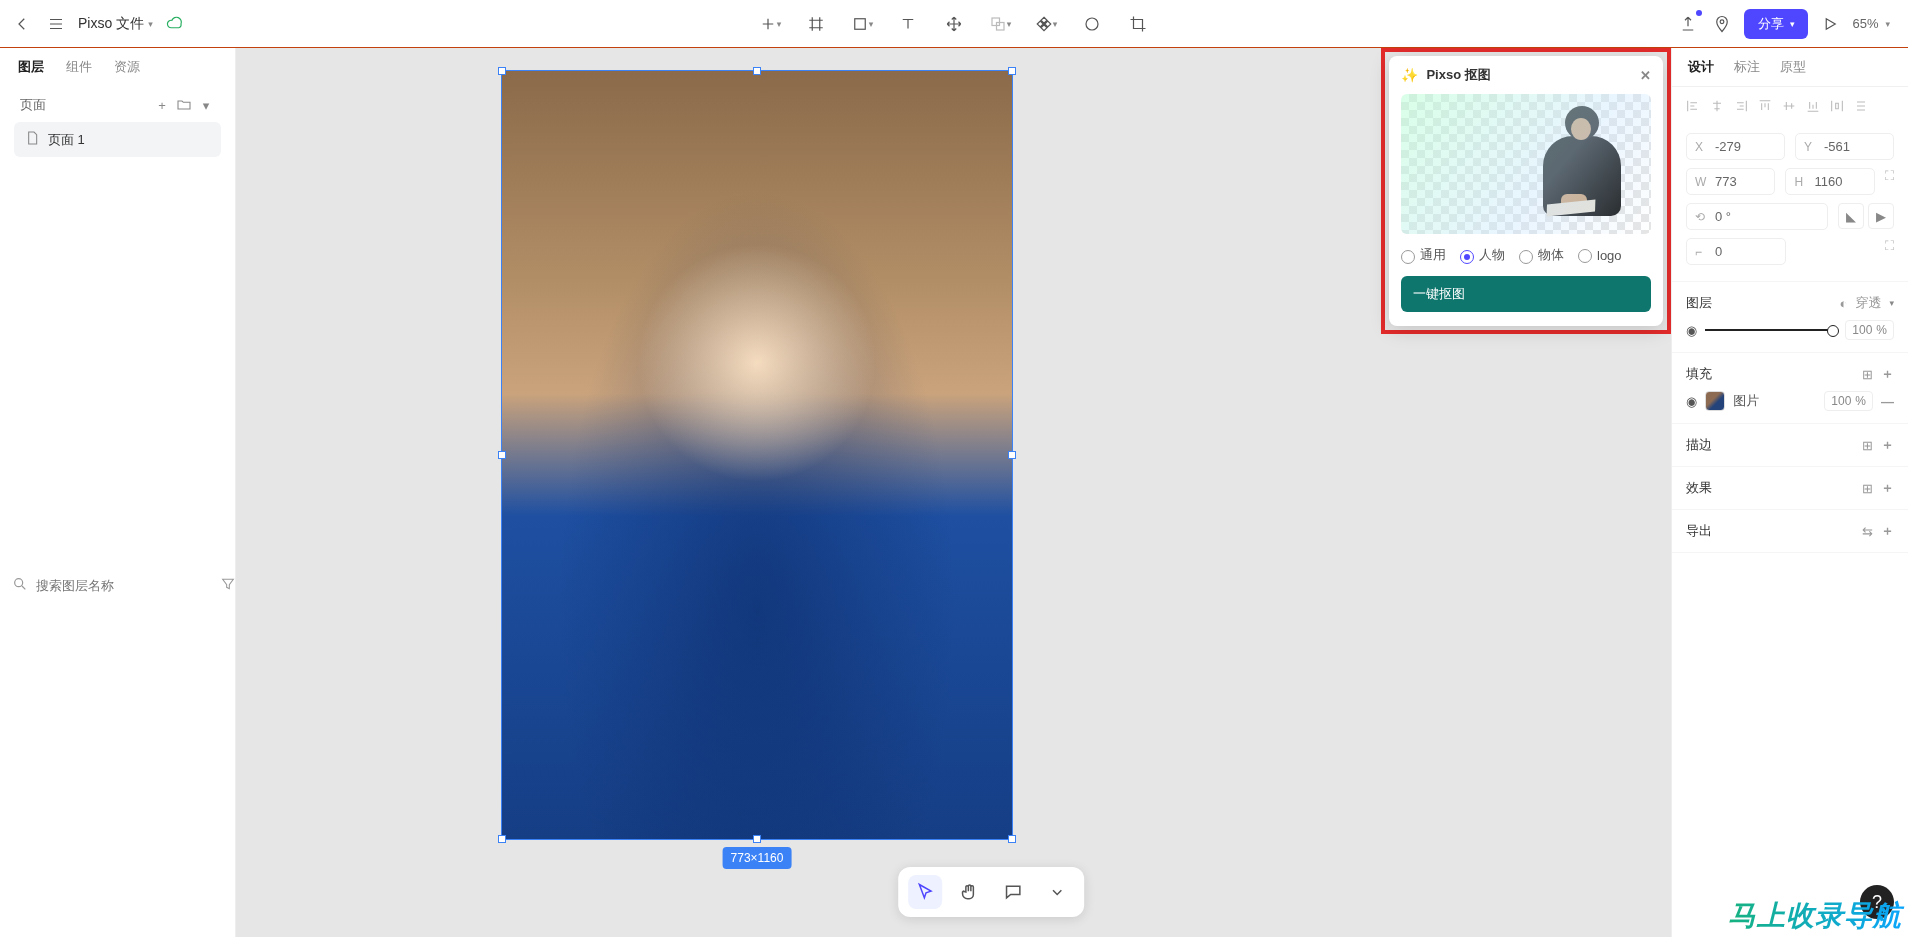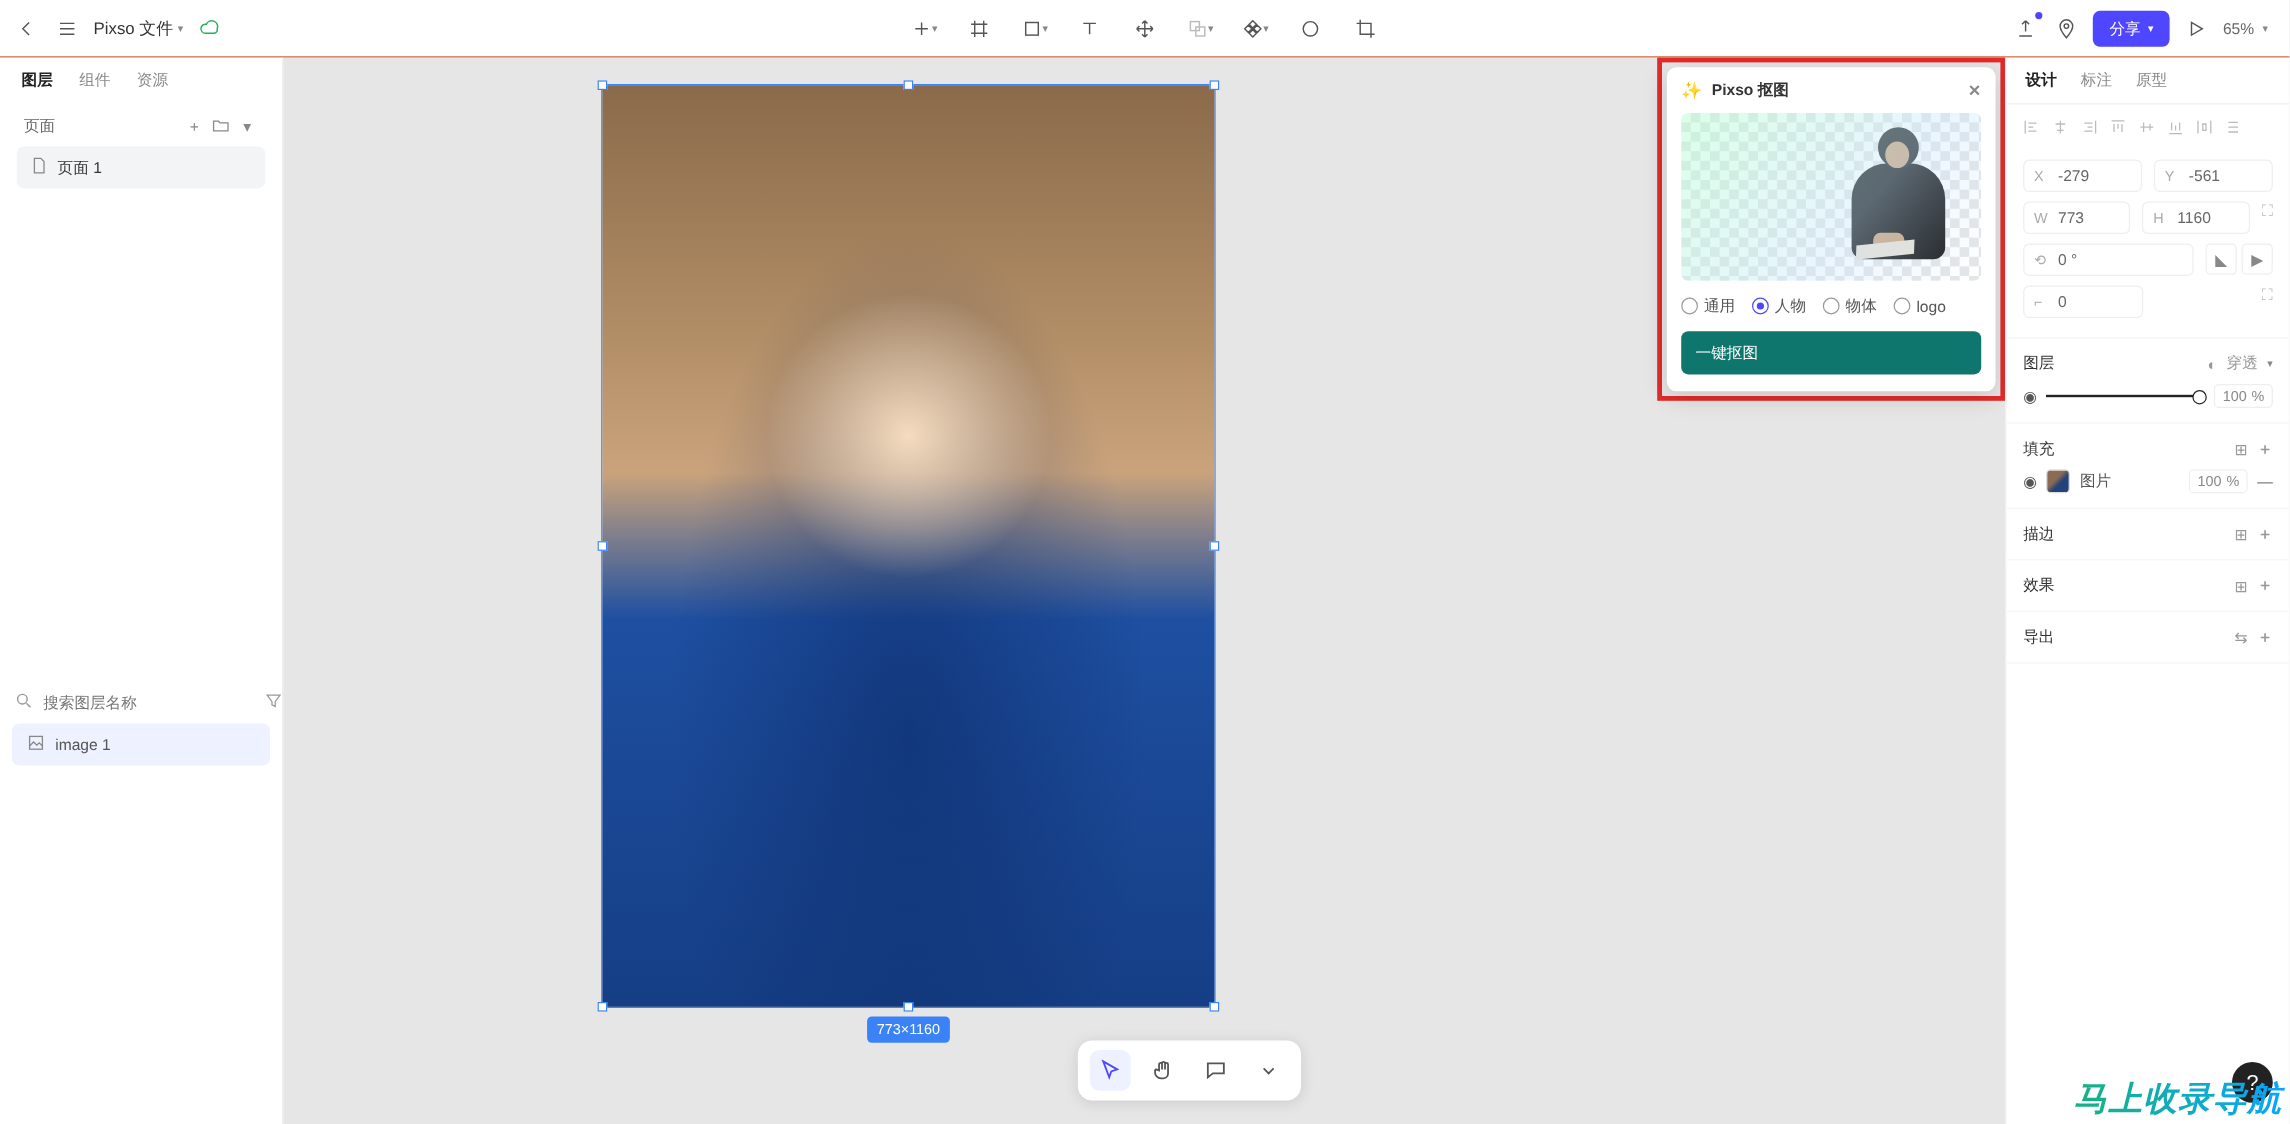--- a/index.html
+++ b/index.html
@@ -55,21 +55,21 @@
 .wand{color:#4f46ff;font-size:14px}
 .preview{height:140px;border-radius:6px;background:repeating-conic-gradient(#e5e5e5 0 25%,#fff 0 50%) 0 0/16px 16px;position:relative;overflow:hidden;margin-bottom:12px}
 .preview::after{content:"";position:absolute;inset:0;background:linear-gradient(130deg,rgba(180,255,210,.5),rgba(200,230,255,.4) 60%,rgba(255,255,255,0))}
 .prev-person{position:absolute;right:24px;top:10px;width:90px;height:130px}
 .prev-person .head{width:34px;height:34px;border-radius:50%;background:#1f1f1f;position:absolute;left:28px;top:2px}
 .prev-person .face{width:20px;height:22px;border-radius:50%;background:#caa078;position:absolute;left:34px;top:14px}
 .prev-person .body{width:78px;height:80px;background:#141414;position:absolute;top:32px;left:6px;border-radius:30px 30px 10px 10px}
 .prev-person .hand{width:26px;height:16px;background:#caa078;position:absolute;top:90px;left:24px;border-radius:6px}
 .prev-person .book{width:48px;height:12px;background:#e8e0d3;position:absolute;top:98px;left:10px;transform:skewX(-8deg) rotate(-6deg)}
 .radio-row{display:flex;align-items:center;gap:14px;font-size:13px;color:#555;margin-bottom:12px}
-.radio{display:flex;align-items:center;gap:5px;cursor:pointer}
+.radio{display:flex;align-items:flex-end;gap:5px;cursor:pointer}
 .rdot{width:14px;height:14px;border-radius:50%;border:1.5px solid #999;display:inline-block;position:relative}
 .radio.sel .rdot{border-color:#4f46ff}
 .radio.sel .rdot::after{content:"";position:absolute;inset:3px;background:#4f46ff;border-radius:50%}
 .run-btn{background:#0f766e;color:#fff;padding:9px 12px;border-radius:6px;font-size:13px;cursor:pointer}
 
 .right-panel{position:absolute;right:0;top:48px;width:237px;bottom:0;border-left:1px solid #eee;background:#fff;overflow-y:auto}
 .rp-tabs{display:flex;gap:20px;padding:10px 16px;font-size:13px;color:#888;border-bottom:1px solid #f0f0f0}
 .rp-tabs .active{color:#222;font-weight:600}
 .rp-align{display:flex;gap:2px;padding:8px 10px}
 .rp-align .al{width:22px;height:22px;display:flex;align-items:center;justify-content:center;color:#bbb}
@@ -238,27 +238,20 @@
       <span class="ic"><svg class="mini-ic" viewBox="0 0 24 24" fill="none" stroke="currentColor" stroke-width="1.6">
             <path d="M4 5h16l-6 8v6l-4-2v-4z"></path>
           </svg></span>
       <span class="ic"><svg class="mini-ic" viewBox="0 0 24 24" fill="none" stroke="currentColor" stroke-width="1.6">
             <path d="M6 4v16M12 4v16M18 4v16"></path>
             <circle cx="6" cy="8" r="2"></circle>
             <circle cx="12" cy="16" r="2"></circle>
             <circle cx="18" cy="10" r="2"></circle>
           </svg></span>
     </div>
-    <div class="layer-item">
-      <span class="img-ic"><svg class="mini-ic" viewBox="0 0 24 24" fill="none" stroke="currentColor" stroke-width="1.6">
-            <rect x="4" y="4" width="16" height="16"></rect>
-            <path d="M4 16l5-5 4 4 3-3 4 4"></path>
-          </svg></span>
-      <span>image 1</span>
-    </div>
   </div>
 </div>
 
 <div class="canvas">
   <div class="sel-box">
     <div class="photo"></div>
     <div class="sel-handle sh-tl"></div>
     <div class="sel-handle sh-tr"></div>
     <div class="sel-handle sh-bl"></div>
     <div class="sel-handle sh-br"></div>

